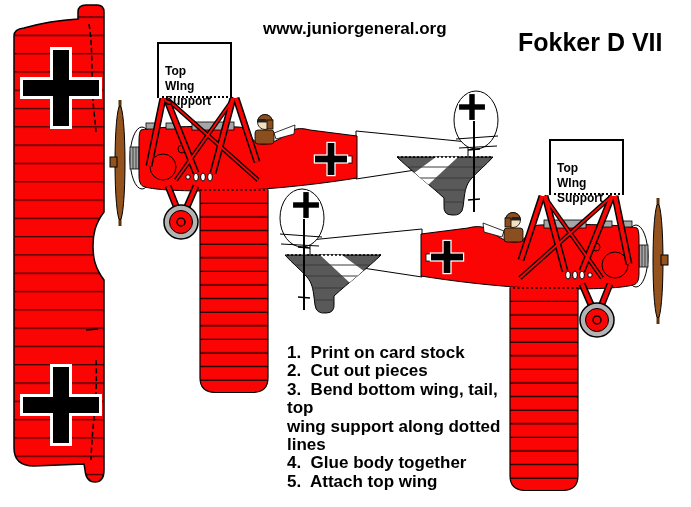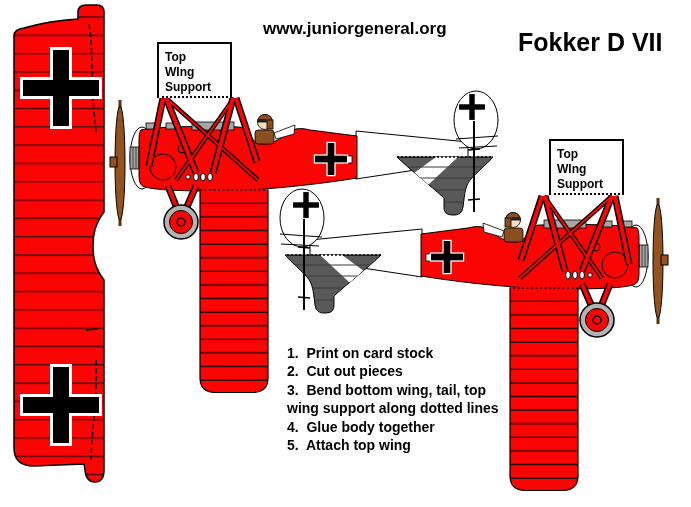--- a/index.html
+++ b/index.html
@@ -13,27 +13,27 @@
     font-size:17px; font-weight:bold; color:#000; white-space:pre;
   }
   .page-title {
     position:absolute; left:518px; top:28px;
     font-size:25px; font-weight:bold; color:#000; white-space:pre;text-align:right;
   }
   .tws-box {
     position:absolute; width:75px; height:56px; box-sizing:border-box;
     background:#fff; border:2px solid #000; border-bottom:2px dotted #000;
     font-size:12px; font-weight:bold; line-height:15px; color:#000;
-    padding:6px 0 0 6px; white-space:pre-wrap;
+    padding:20px 0 0 6px; white-space:pre-wrap;
   }
   .tws1 { left:157px; top:42px; }
   .tws2 { left:549px; top:139px; }
   .instructions {
     position:absolute; left:287px; top:344px; width:225px;
-    font-size:14px; font-weight:bold; line-height:18.4px; color:#000;
+    font-size:17px; font-weight:bold; line-height:18.4px; color:#000;
     white-space:pre-wrap;
   }
 </style>
 </head>
 <body>
 
 <div class="canvas">
 
 <svg width="691" height="507" viewBox="0 0 691 507">
   <defs>

